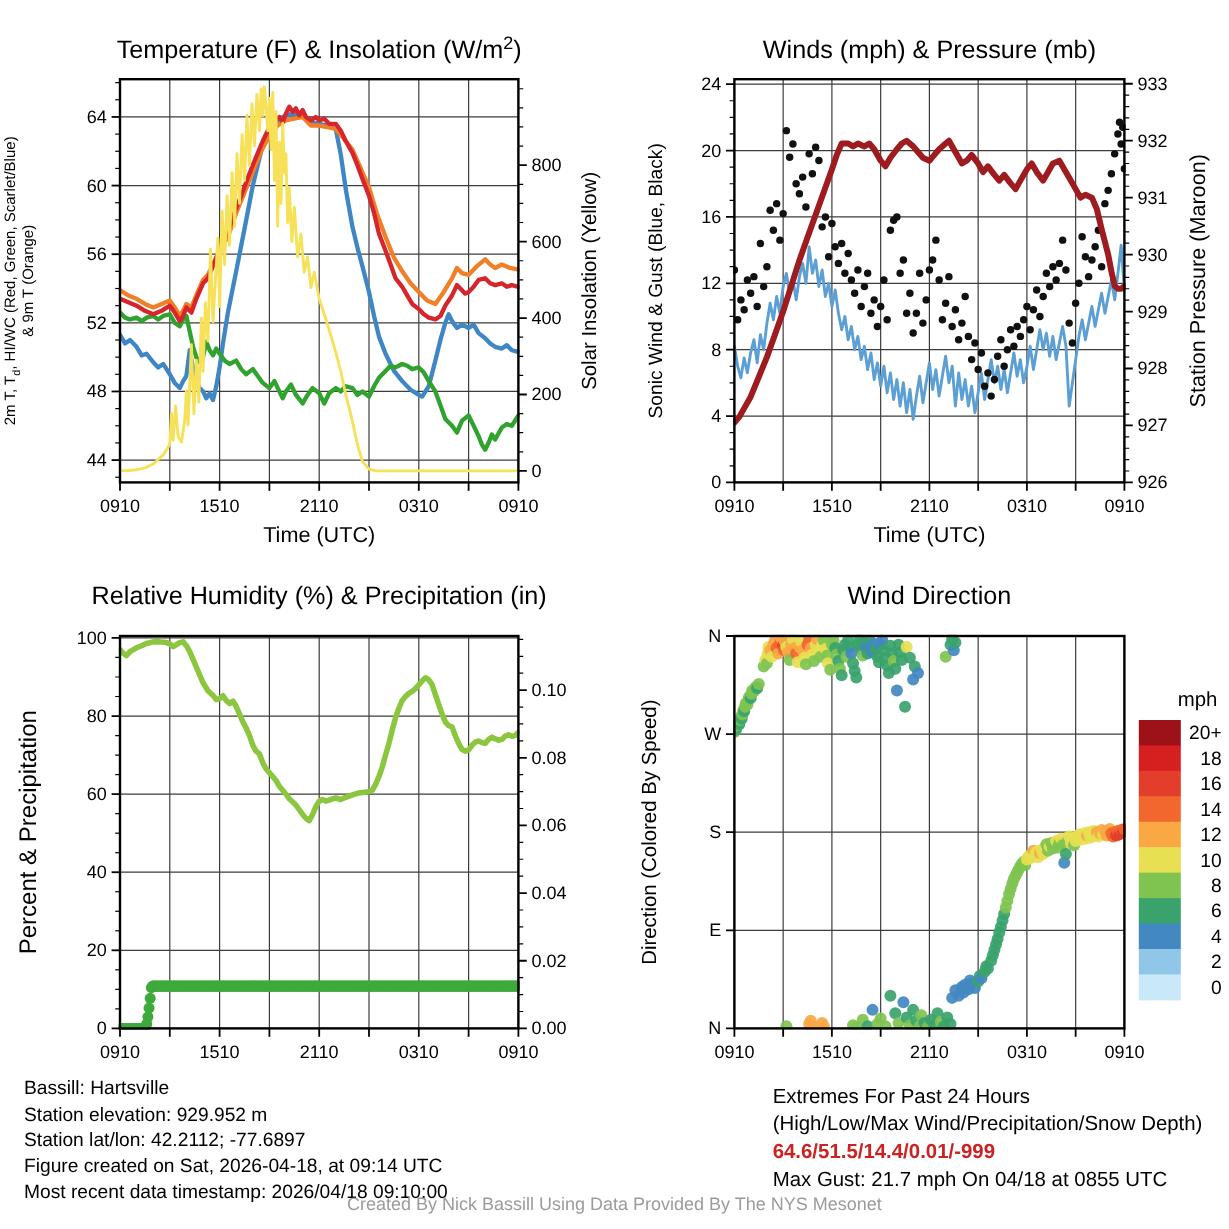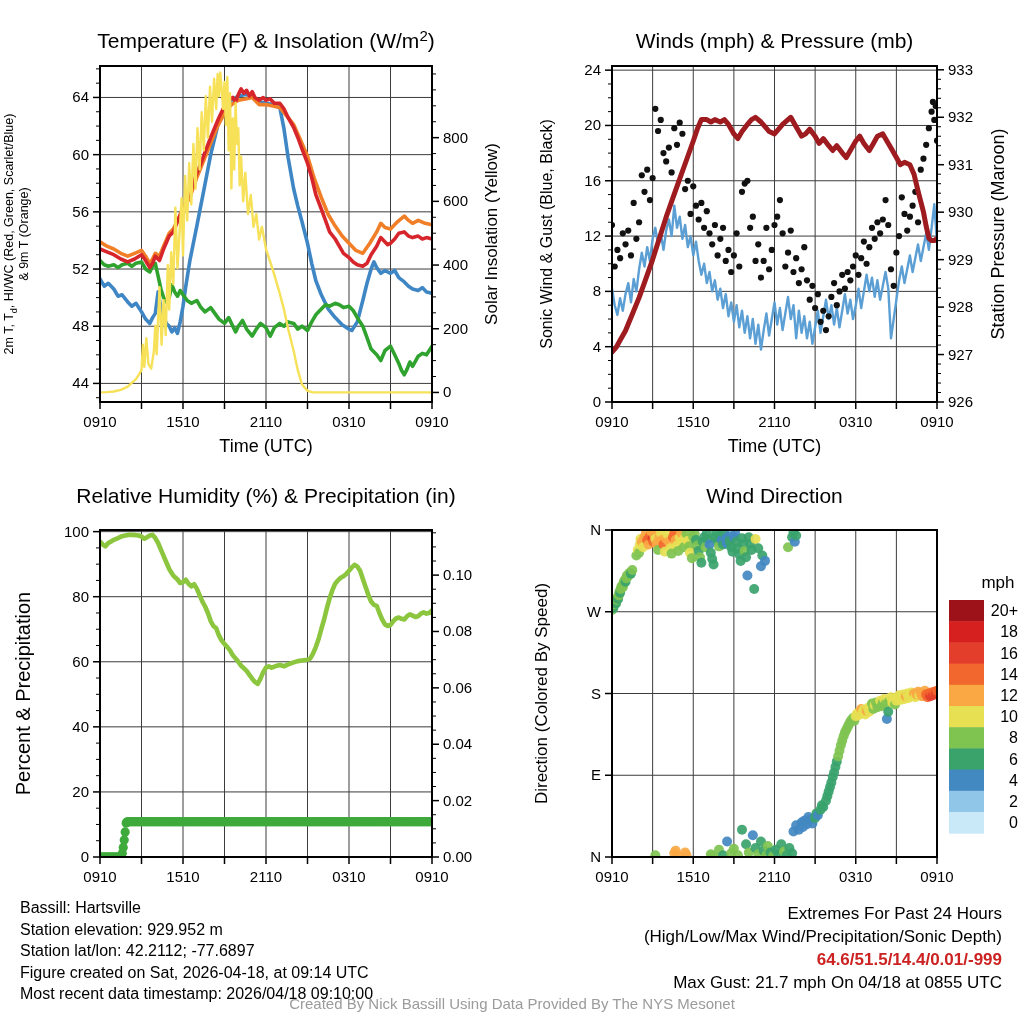--- a/index.html
+++ b/index.html
@@ -1,21 +1,21 @@
 <!DOCTYPE html>
 <html><head>
 <meta charset="utf-8">
 <style>
   html,body{margin:0;padding:0;background:#fff;}
   .page{position:relative;width:1024px;height:1024px;background:#fff;overflow:hidden;
         font-family:"Liberation Sans",sans-serif;}
   .charts{position:absolute;left:0;top:0;display:grid;grid-template-columns:512px 512px;}
   svg text{font-family:"Liberation Sans",sans-serif;}
   .footer-left{position:absolute;left:20px;top:897px;font-size:16px;line-height:21.5px;color:#000;}
-  .footer-right{position:absolute;right:22px;top:902px;font-size:17px;line-height:23px;color:#000;text-align:right;}
+  .footer-right{position:absolute;right:22px;top:902px;font-size:17px;line-height:23px;color:#000;text-align:left;}
   .extremes-values{font-weight:bold;}
   .credit{position:absolute;left:0;right:0;top:995px;text-align:center;font-size:15px;color:#9b9b9b;}
 </style>
 </head>
 <body>
 
 <div class="page">
   <div class="charts">
     <svg id="chart-0" width="512" height="460" viewBox="0 0 512 460">
         <defs>
@@ -1142,19 +1142,19 @@
   <div class="footer-left">
     <div>Bassill: Hartsville</div>
     <div>Station elevation: 929.952 m</div>
     <div>Station lat/lon: 42.2112; -77.6897</div>
     <div>Figure created on Sat, 2026-04-18, at 09:14 UTC</div>
     <div>Most recent data timestamp: 2026/04/18 09:10:00</div>
   </div>
 
   <div class="footer-right">
     <div>Extremes For Past 24 Hours</div>
-    <div>(High/Low/Max Wind/Precipitation/Sonic Depth)</div>
+    <div>(High/Low/Max Wind/Precipitation/Snow Depth)</div>
     <div class="extremes-values" style="color: rgb(204, 34, 34);">64.6/51.5/14.4/0.01/-999</div>
     <div>Max Gust: 21.7 mph On 04/18 at 0855 UTC</div>
   </div>
 
   <div class="credit">Created By Nick Bassill Using Data Provided By The NYS Mesonet</div>
 </div>
 
 </body></html>

